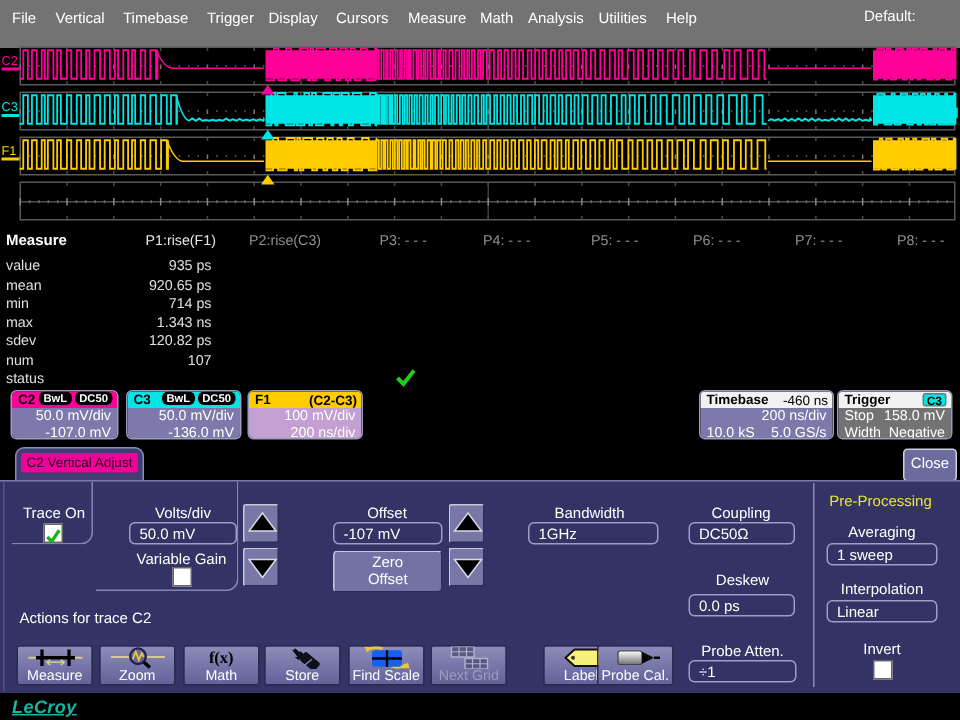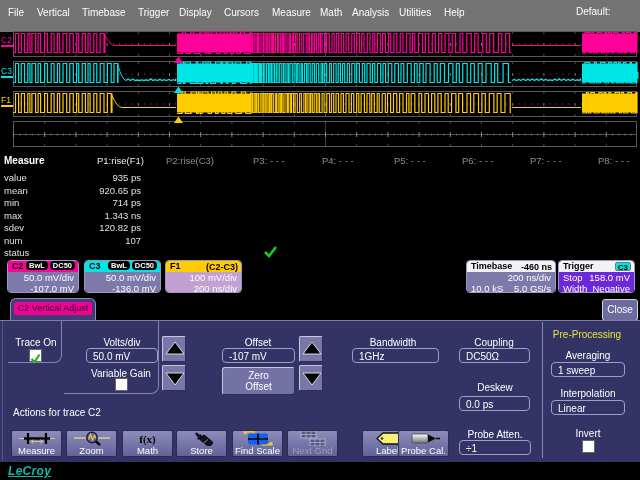--- a/index.html
+++ b/index.html
@@ -731,35 +731,35 @@
         <span class="ll"></span>
         <span class="rr">100 mV/div</span>
       </div>
       <div class="dl">
         <span class="ll"></span>
         <span class="rr">200 ns/div</span>
       </div>
     </div>
   </div>
 <div class="dbox" style="left:466px;width:90px">
-    <div class="dhdr" style="background:#f2f2f2"><span class="dch">Timebase</span><span class="hr" style="font-size:9px;font-weight:bold;top:1px">-460 ns</span></div>
+    <div class="dhdr" style="background:#f2f2f2"><span class="dch">Timebase</span><span class="hr" style="font-size:9px;font-weight:normal;top:1px">-460 ns</span></div>
     <div class="dbody" style="background:#7d7aab">
       <div class="dl">
         <span class="ll"></span>
         <span class="rr">200 ns/div</span>
       </div>
       <div class="dl">
         <span class="ll">10.0 kS</span>
         <span class="rr">5.0 GS/s</span>
       </div>
     </div>
   </div>
 <div class="dbox" style="left:558px;width:77px">
     <div class="dhdr" style="background:#f2f2f2"><span class="dch">Trigger</span><span class="hr" style="top:1px"><span class="c3bdg">C3</span></span></div>
-    <div class="dbody" style="background:#6d28d9">
+    <div class="dbody" style="background:#737373">
       <div class="dl">
         <span class="ll">Stop</span>
         <span class="rr">158.0 mV</span>
       </div>
       <div class="dl">
         <span class="ll">Width</span>
         <span class="rr">Negative</span>
       </div>
     </div>
   </div>

